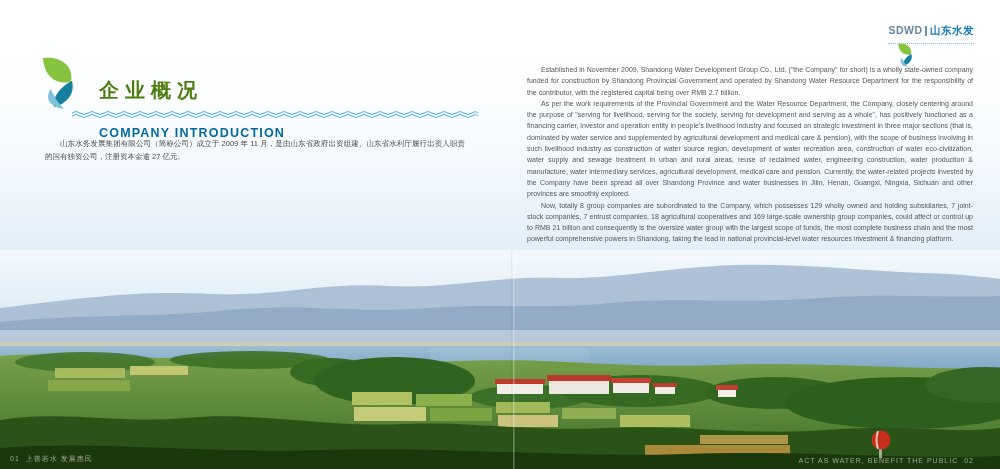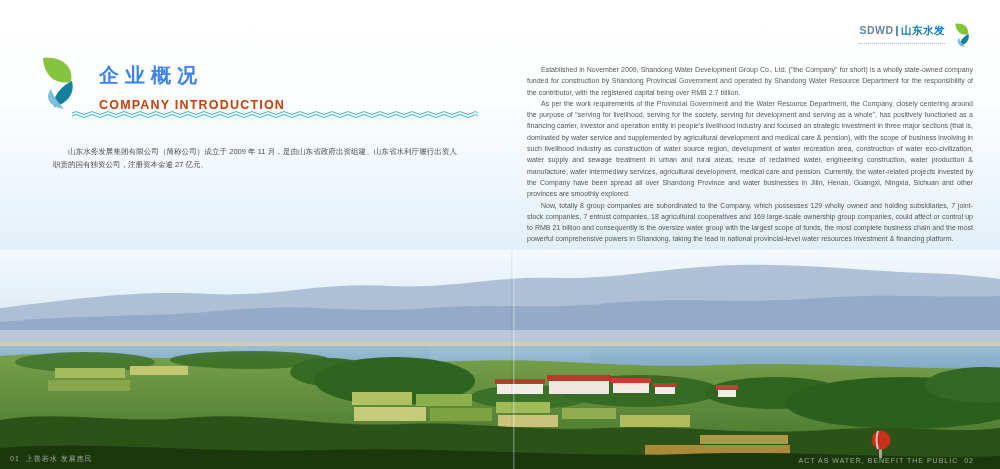--- a/index.html
+++ b/index.html
@@ -6,40 +6,40 @@
   body{
     width:1000px;height:469px;position:relative;overflow:hidden;
     background:#ffffff;
     font-family:"Liberation Sans","DejaVu Sans",sans-serif;
   }
   .page-tint{
     position:absolute;left:0;top:0;width:1000px;height:252px;
     background:linear-gradient(180deg,#ffffff 0%,#fcfeff 38%,#eff6fc 75%,#e2eef8 100%);
   }
   
-  .brand{position:absolute;top:24px;right:26px;display:flex;align-items:flex-start;}
+  .brand{position:absolute;top:24px;right:26px;display:flex;align-items:flex-start;flex-direction:column;}
   .brand-text{font-size:10.5px;font-weight:bold;letter-spacing:.5px;white-space:nowrap;}
   .brand-text .en{color:#64869f;}
   .brand-text .dv{color:#15608e;margin:0 2px;}
   .brand-text .cn{color:#1579b5;}
   .brand-dots{margin-top:4px;border-bottom:1px dotted #8fc3e6;height:1px;}
   .brand-mark{width:21px;height:24px;margin-left:8px;margin-top:-1px;}
   
   .head{position:absolute;left:38px;top:57px;display:flex;}
   .head-icon{width:46px;height:52px;}
   .head-titles{margin-left:15px;padding-top:5px;}
-  .title-cn{font-size:20px;font-weight:bold;color:#3b82f6;letter-spacing:6px;}
-  .title-en{font-size:12.5px;font-weight:bold;color:#c2410c;letter-spacing:1.2px;margin-top:9px;}
+  .title-cn{font-size:20px;font-weight:bold;color:#4d7c0f;letter-spacing:6px;margin-top:15px;}
+  .title-en{font-size:12.5px;font-weight:bold;color:#0369a1;letter-spacing:1.2px;margin-top:22px;}
   .wave{position:absolute;left:72px;top:110px;}
   
   .cn-text{
     position:absolute;left:38px;top:130px;width:434px;
     font-size:7.5px;line-height:13px;color:#4a4a4a;text-align:justify;
   }
-  .cn-text p{margin:15px;text-indent:2em;}
+  .cn-text p{margin:7px;text-indent:2em;}
   .en-text{
     position:absolute;left:527px;top:64px;width:446px;
     font-size:7px;line-height:11.3px;color:#565656;text-align:justify;
   }
   .en-text p{margin:0;text-indent:14px;}
   
   .photo{position:absolute;left:0;top:250px;width:1000px;height:219px;overflow:hidden;}
   .photo svg{display:block;width:100%;height:100%;}
   .footer-left,.footer-right{
     position:absolute;bottom:5px;color:rgba(255,255,255,.55);

